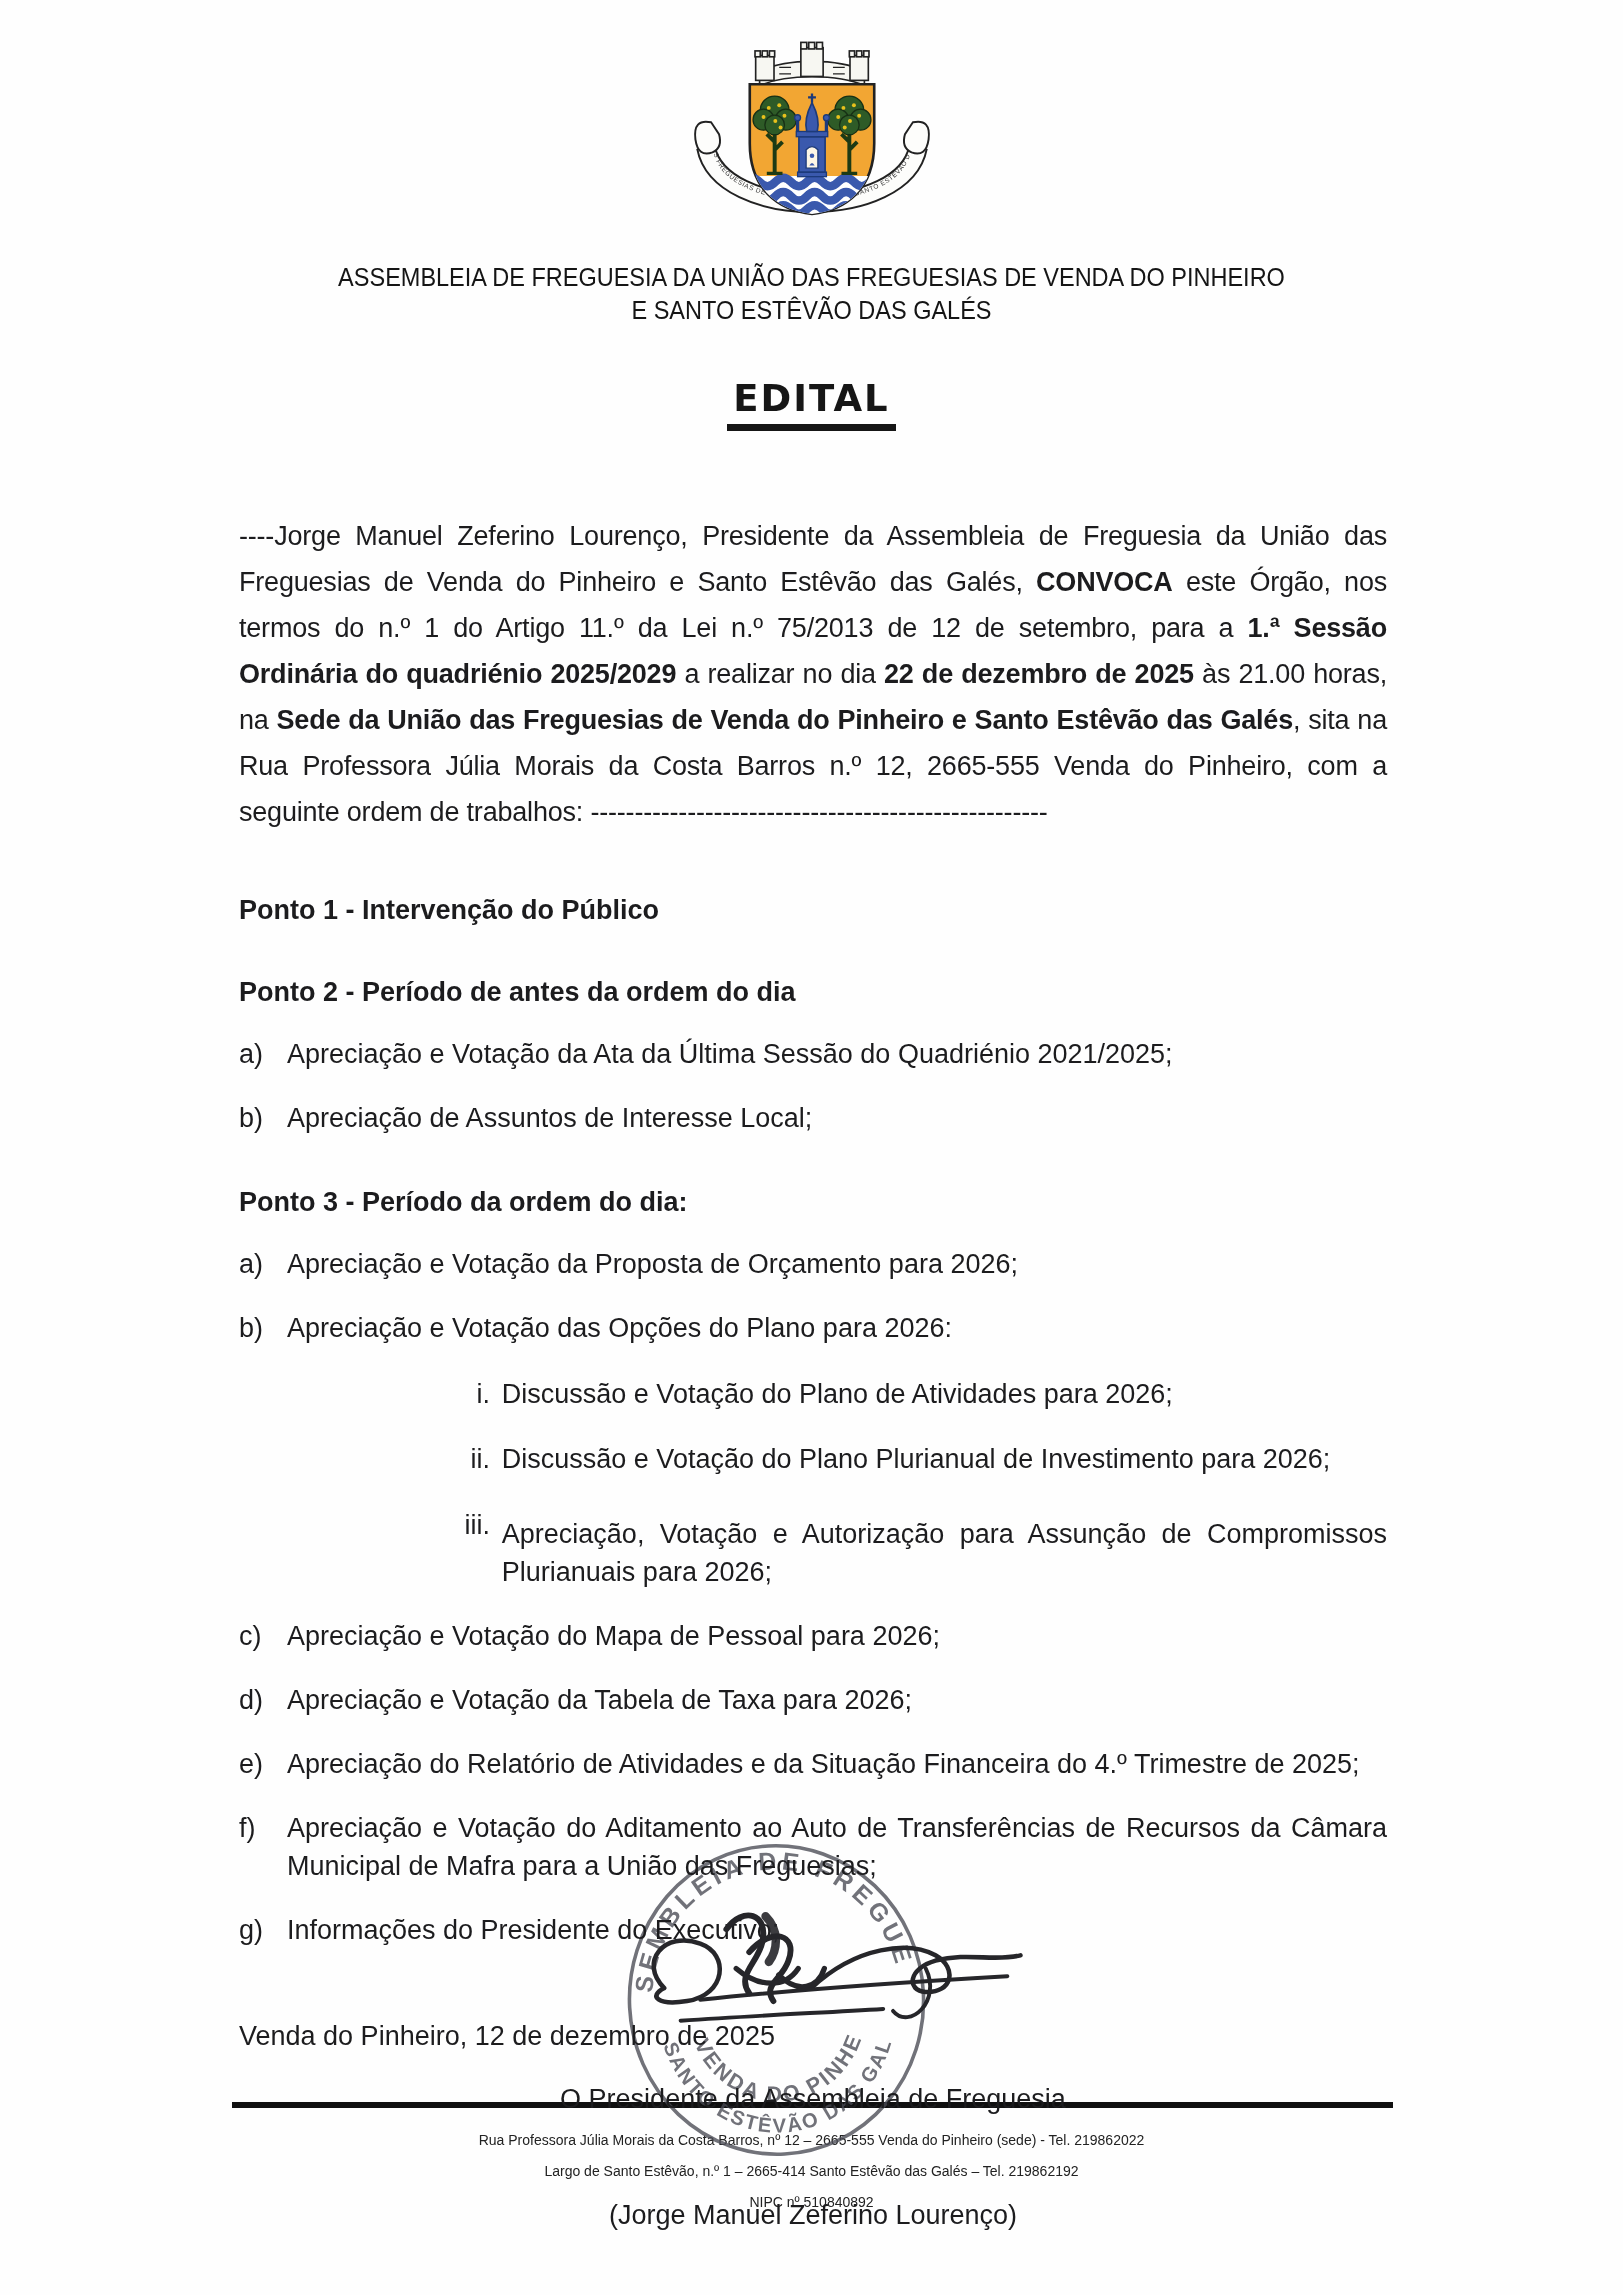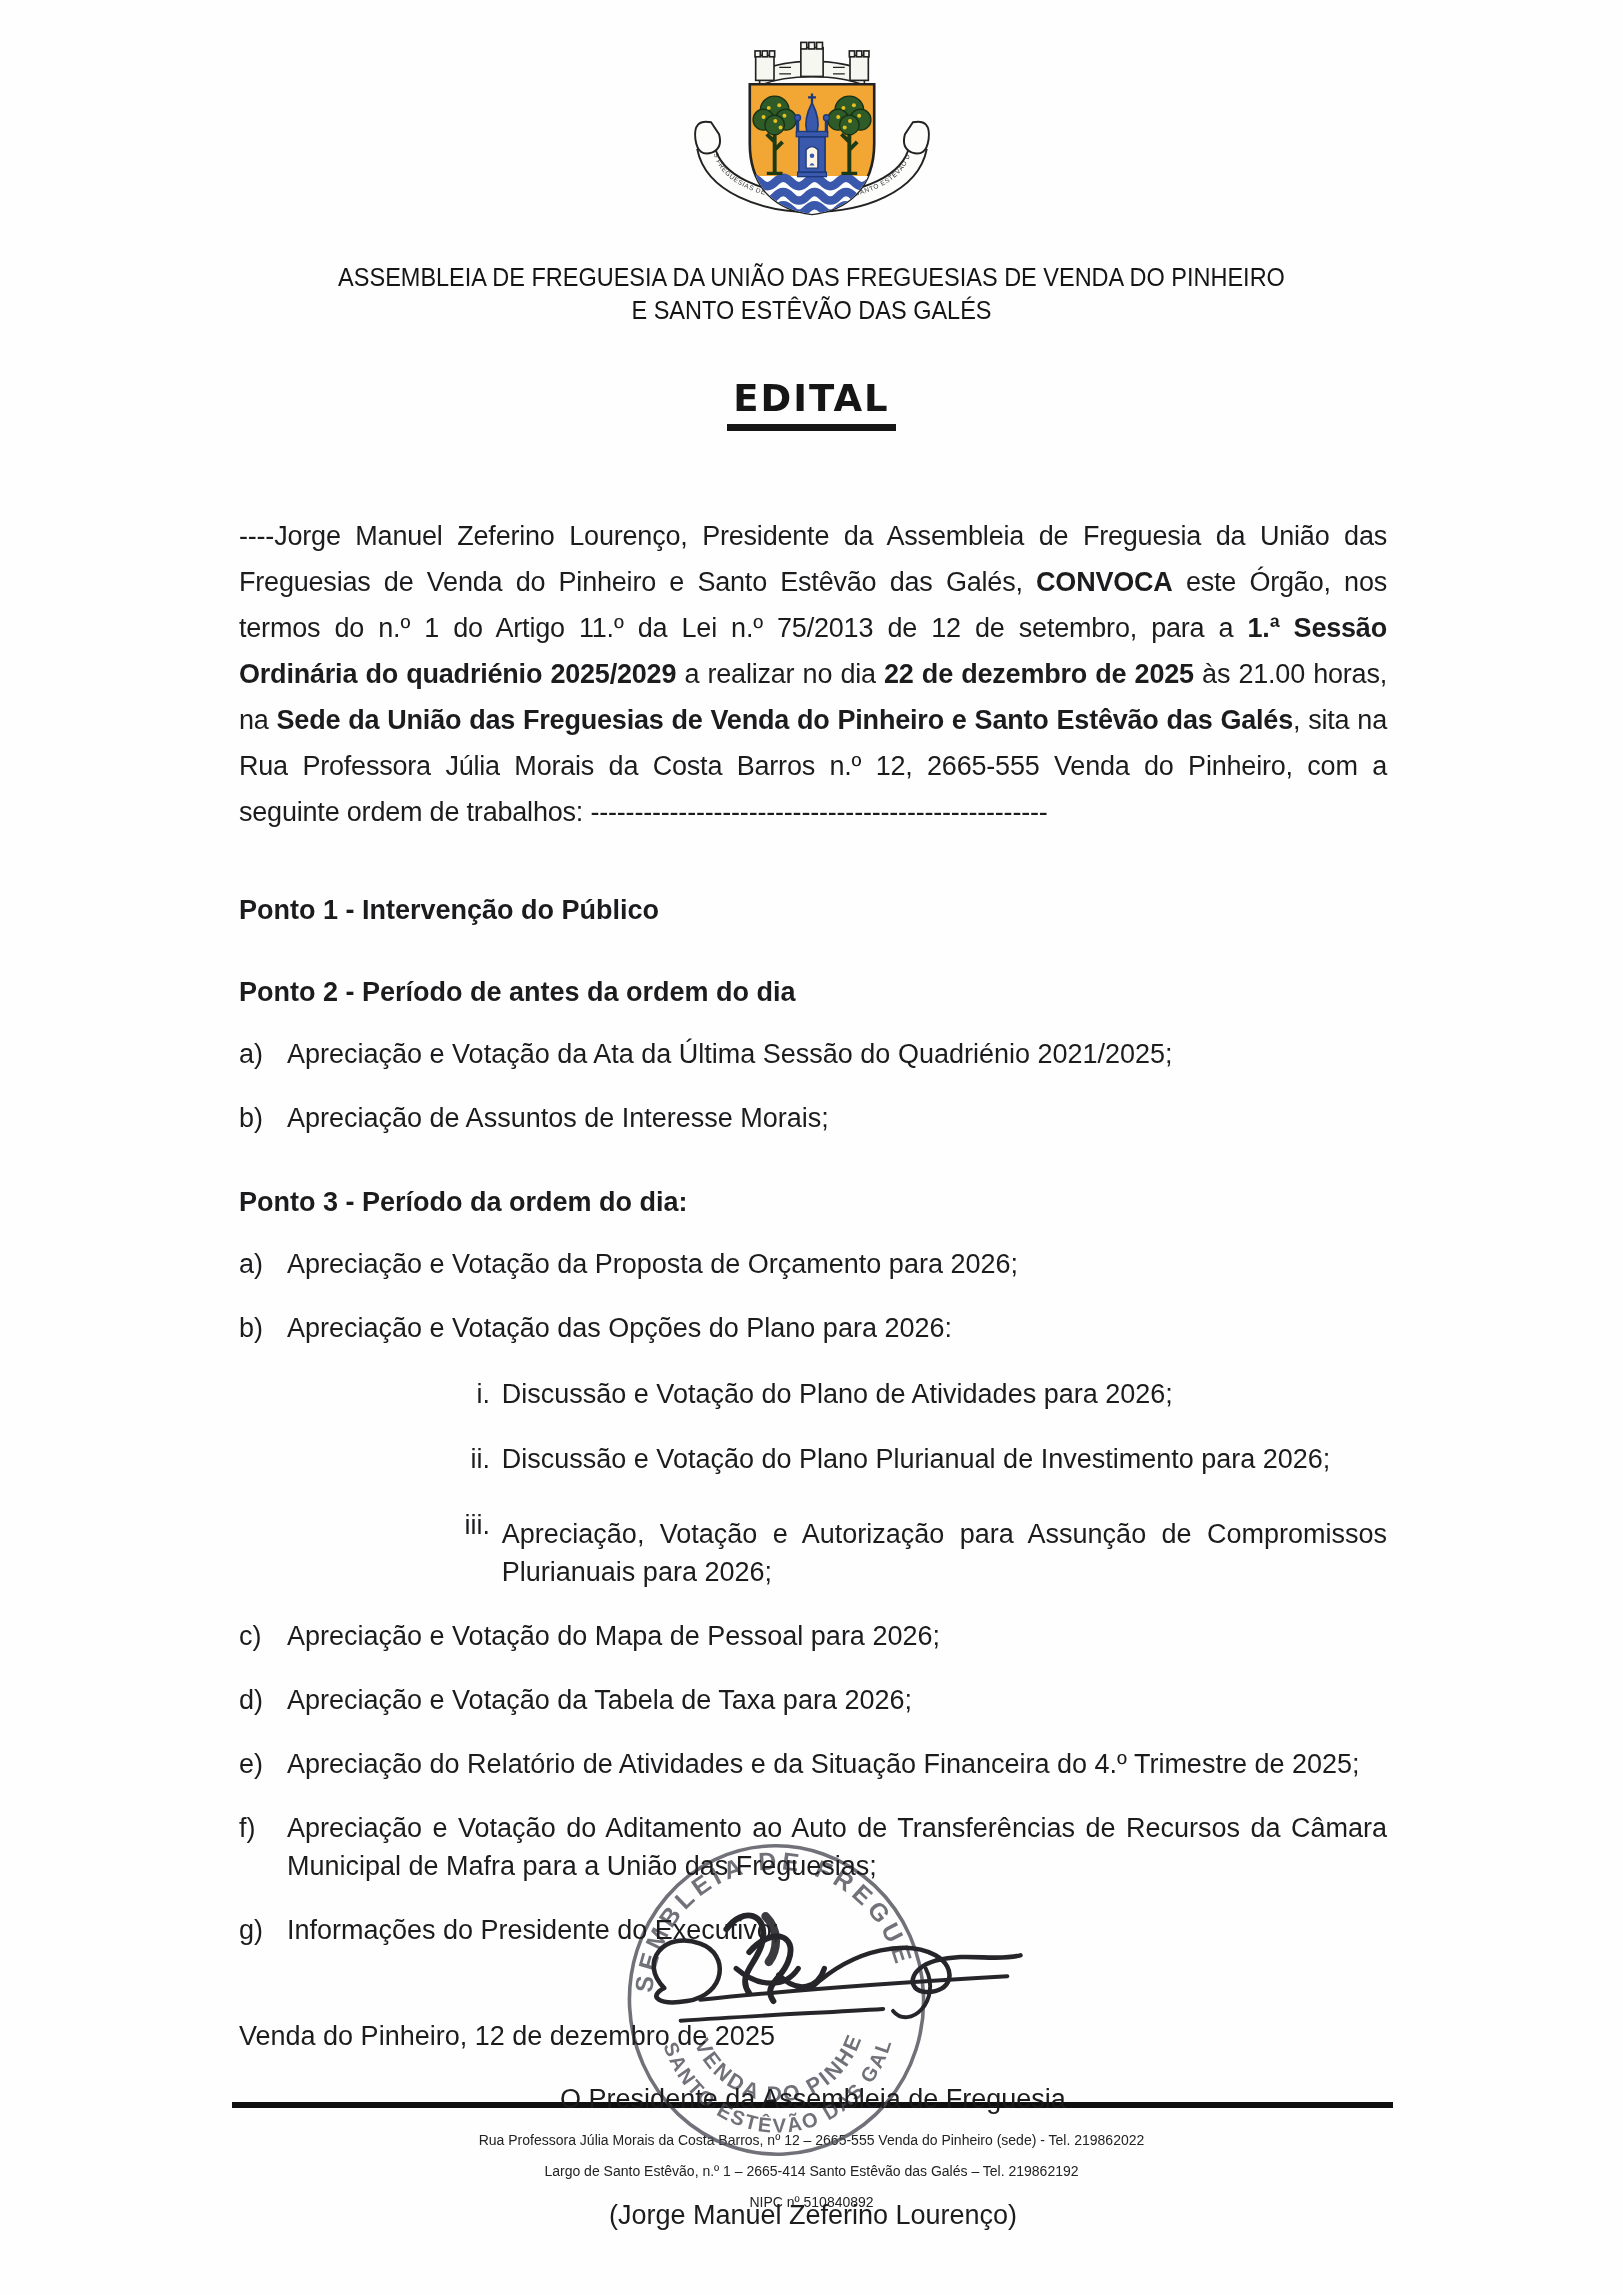--- a/index.html
+++ b/index.html
@@ -162,21 +162,21 @@
     <div class="section-heading first">Ponto 1 - Intervenção do Público</div>
 
     <div class="section-heading">Ponto 2 - Período de antes da ordem do dia</div>
 
     <div class="item">
       <span class="marker">a)</span>
       <span class="text">Apreciação e Votação da Ata da Última Sessão do Quadriénio 2021/2025;</span>
     </div>
     <div class="item">
       <span class="marker">b)</span>
-      <span class="text">Apreciação de Assuntos de Interesse Morais;</span>
+      <span class="text">Apreciação de Assuntos de Interesse Local;</span>
     </div>
 
     <div class="section-heading">Ponto 3 - Período da ordem do dia:</div>
 
     <div class="item">
       <span class="marker">a)</span>
       <span class="text">Apreciação e Votação da Proposta de Orçamento para 2026;</span>
     </div>
     <div class="item">
       <span class="marker">b)</span>

